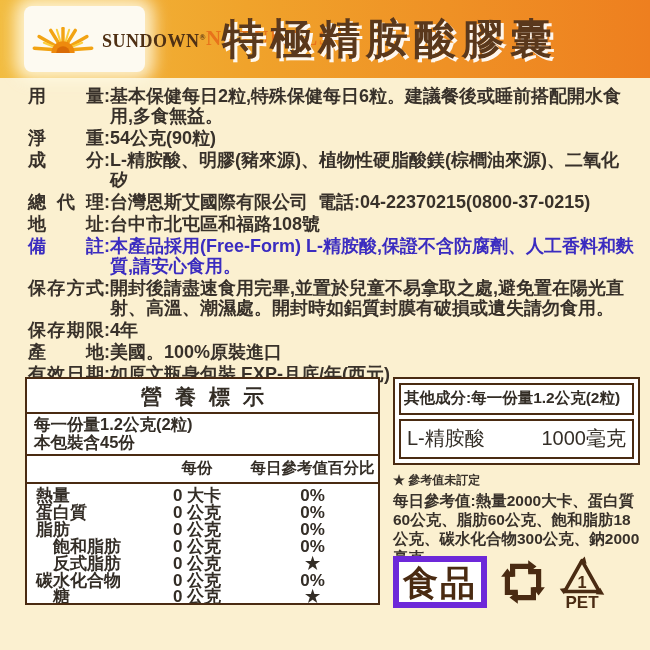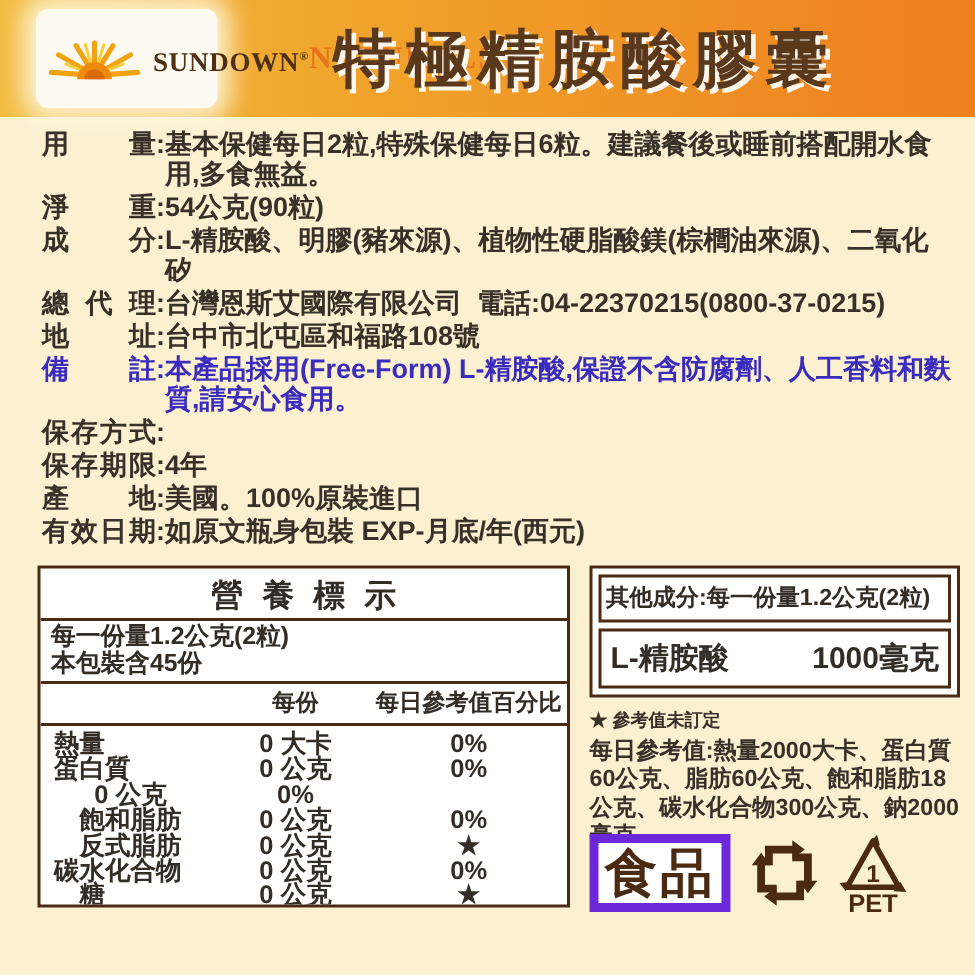--- a/index.html
+++ b/index.html
@@ -82,21 +82,21 @@
   
   .right { position:absolute; left:393px; top:377px; width:247px; }
   .other-box { border:2.5px solid #4A2B12; background:#FFFFFF; padding:4px; }
   .other-head {
     border:2px solid #4A2B12; font-size:15.5px; font-weight:600;
     padding:3px 3px 4px; color:#332D26; white-space:nowrap;
   }
   .other-main {
     border:2px solid #4A2B12; margin-top:4px; padding:4px 6px 5px;
     display:flex; justify-content:space-between; align-items:baseline;
-    font-size:20px; font-weight:bold; color:#332D26;
+    font-size:20px; font-weight:normal; color:#332D26;
   }
   .star-note { margin-top:7px; font-size:12px; font-weight:600; }
   .daily-ref { margin-top:2px; font-size:15.5px; line-height:19px; font-weight:600; }
 
   
   .marks { position:absolute; left:393px; top:556px; width:250px; height:56px; display:flex; align-items:flex-start; }
   .food-box {
     width:94px; height:52px; background:#FFFFFF; border:6px solid #6d28d9;
     display:flex; align-items:center; justify-content:center;
     font-size:35px; font-weight:bold; color:#4A2B12; letter-spacing:2px; line-height:1;
@@ -170,20 +170,21 @@
         <span class="info-text">台中市北屯區和福路108號</span>
     </div>
     <div class="info-row note">
       <span class="info-label">備註</span>
         <span class="info-colon">:</span>
         <span class="info-text">本產品採用(Free-Form) L-精胺酸,保證不含防腐劑、人工香料和麩質,請安心食用。</span>
     </div>
     <div class="info-row">
       <span class="info-label">保存方式</span>
         <span class="info-colon">:</span>
+        <span class="info-text">開封後請盡速食用完畢,並置於兒童不易拿取之處,避免置在陽光直射、高溫、潮濕處。開封時如鋁質封膜有破損或遺失請勿食用。</span>
     </div>
     <div class="info-row">
       <span class="info-label">保存期限</span>
         <span class="info-colon">:</span>
         <span class="info-text">4年</span>
     </div>
     <div class="info-row">
       <span class="info-label">產地</span>
         <span class="info-colon">:</span>
         <span class="info-text">美國。100%原裝進口</span>
@@ -211,20 +212,21 @@
         <div class="nutri-name">熱量</div>
         <div class="nutri-val">0 大卡</div>
         <div class="nutri-dv">0%</div>
       </div>
       <div class="nutri-row">
         <div class="nutri-name">蛋白質</div>
         <div class="nutri-val">0 公克</div>
         <div class="nutri-dv">0%</div>
       </div>
       <div class="nutri-row">
+        <div class="nutri-name">脂肪</div>
         <div class="nutri-val">0 公克</div>
         <div class="nutri-dv">0%</div>
       </div>
       <div class="nutri-row indent">
         <div class="nutri-name">飽和脂肪</div>
         <div class="nutri-val">0 公克</div>
         <div class="nutri-dv">0%</div>
       </div>
       <div class="nutri-row indent">
         <div class="nutri-name">反式脂肪</div>

